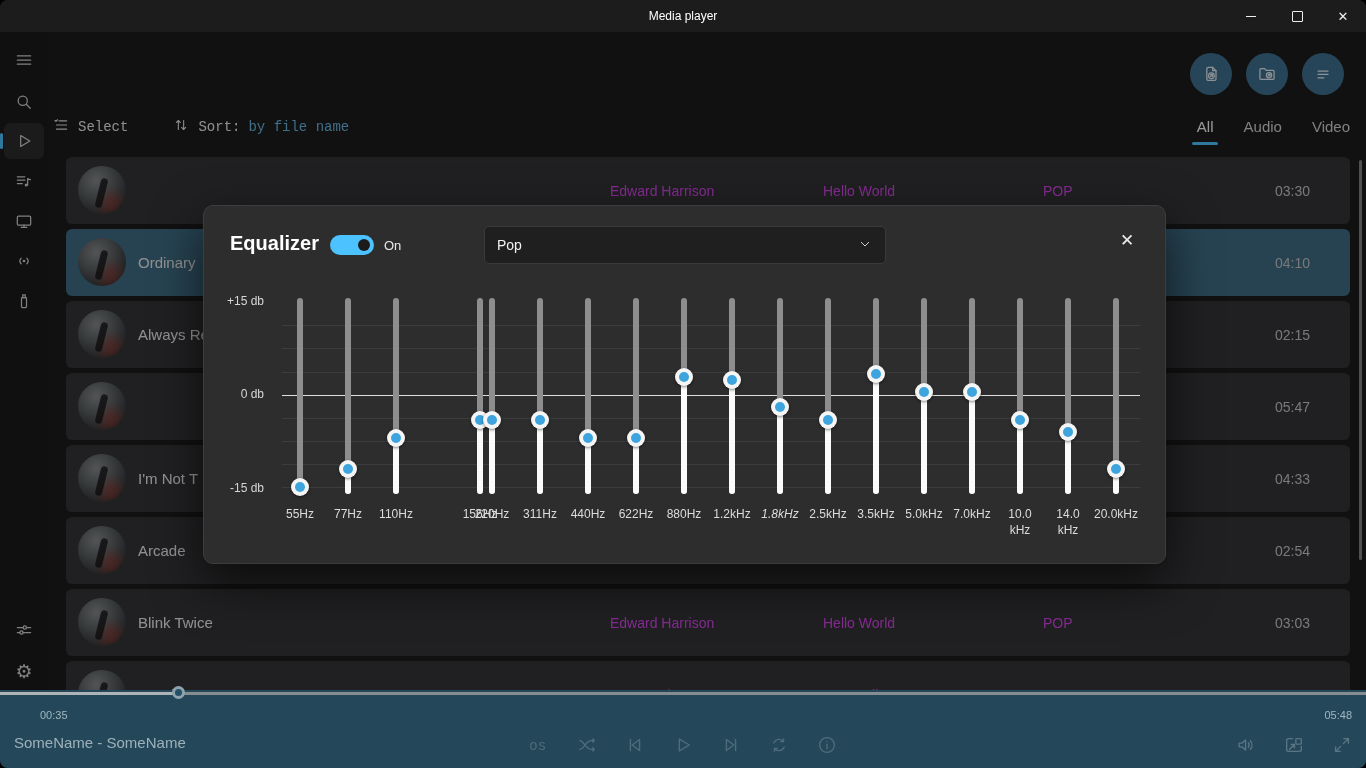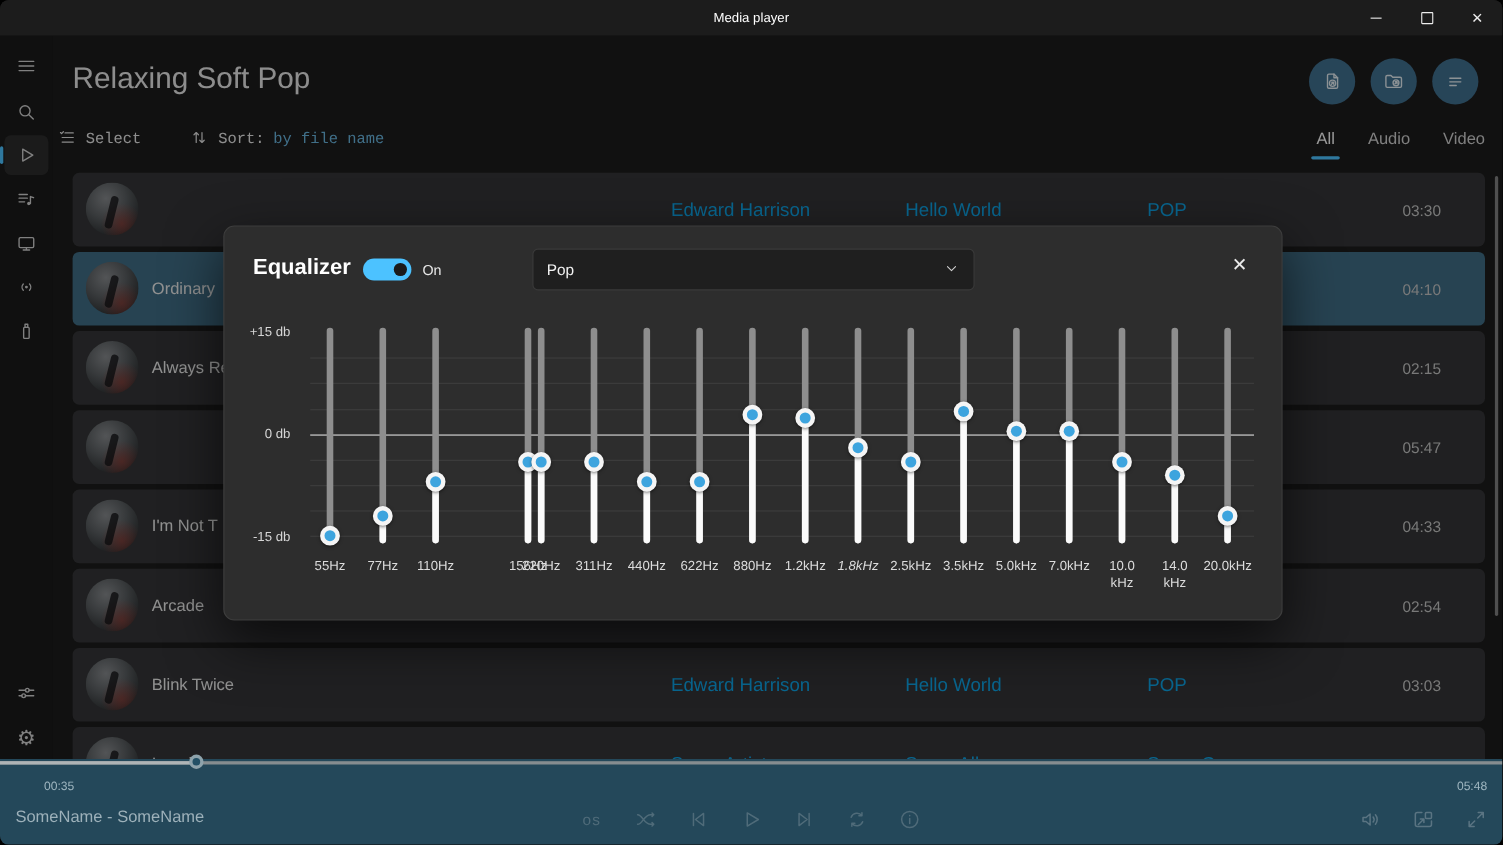--- a/index.html
+++ b/index.html
@@ -47,21 +47,21 @@
 
   
   .row{position:absolute;left:66px;width:1284px;height:67px;background:#343537;border-radius:6px;z-index:1;}
   .row.selected{background:#3f6d85;}
   .avatar{position:absolute;left:12px;top:9px;width:48px;height:48px;border-radius:50%;
           background:
             radial-gradient(circle at 68% 78%, rgba(165,58,48,0.55) 0%, rgba(165,58,48,0) 38%),
             radial-gradient(circle at 38% 30%, #86898c 0%, #5a5e61 40%, #2e3133 78%);}
   .avatar::after{content:"";position:absolute;left:20px;top:12px;width:7px;height:30px;border-radius:4px;background:rgba(20,20,22,0.8);transform:rotate(14deg);}
   .row .rtitle{position:absolute;left:72px;top:0;height:67px;display:flex;align-items:center;font-size:15px;color:#eaeaea;white-space:nowrap;}
-  .row .rcol{position:absolute;top:0;height:67px;display:flex;align-items:center;font-size:17px;color:#0ea5e9;white-space:nowrap;}
+  .row .rcol{position:absolute;top:0;height:67px;display:flex;align-items:center;font-size:14px;color:#d946ef;white-space:nowrap;}
   .row .rtime{position:absolute;right:40px;top:0;height:67px;display:flex;align-items:center;font-size:14px;color:#c3c3c3;}
   .scrollbar{position:absolute;left:1359px;top:128px;width:3px;height:400px;border-radius:2px;background:rgba(255,255,255,0.45);z-index:2;}
 
   
   .dialog{position:absolute;left:203px;top:173px;width:961px;height:357px;background:#2d2d2d;border:1px solid #3d3d3d;
           border-radius:10px;box-shadow:0 18px 50px rgba(0,0,0,0.65);z-index:10;}
   .dlg-title{position:absolute;left:26px;top:26px;font-size:20px;font-weight:700;color:#ffffff;}
   .toggle{position:absolute;left:126px;top:29px;width:44px;height:20px;border-radius:11px;background:#4cc2ff;}
   .toggle .knob{position:absolute;right:4px;top:4px;width:12px;height:12px;border-radius:50%;background:#1b1b1b;}
   .toggle-label{position:absolute;left:180px;top:32px;font-size:13px;color:#e8e8e8;}
@@ -177,21 +177,20 @@
               <path d="M4 9h7M15 9h5M4 15h3M11 15h9"></path>
               <circle cx="13" cy="9" r="2"></circle>
               <circle cx="9" cy="15" r="2"></circle>
             </svg></span>
         </div>
         <div class="side-item" style="top: 621px;">
           <span class="tglyph">⚙</span>
         </div>
       </div>
 
-    <div class="page-title">Relaxing Soft Pop</div>
 
     <div class="toolbar">
       <div class="tool-group">
         <span><svg viewBox="0 0 24 24" fill="none" stroke="currentColor" stroke-width="1.5" stroke-linecap="round" stroke-linejoin="round">
               <path d="M4 6l1.3 1.3L7.5 5M9.5 6.5h10M6 12h13.5M6 17.5h13.5"></path>
             </svg></span>
         <span>Select</span>
       </div>
       <div class="spacer28"></div>
       <div class="tool-group">

